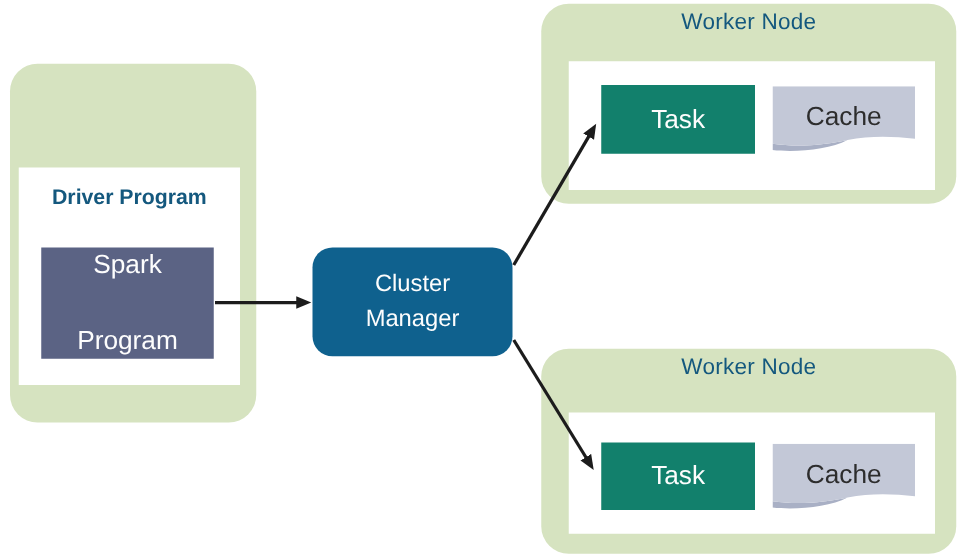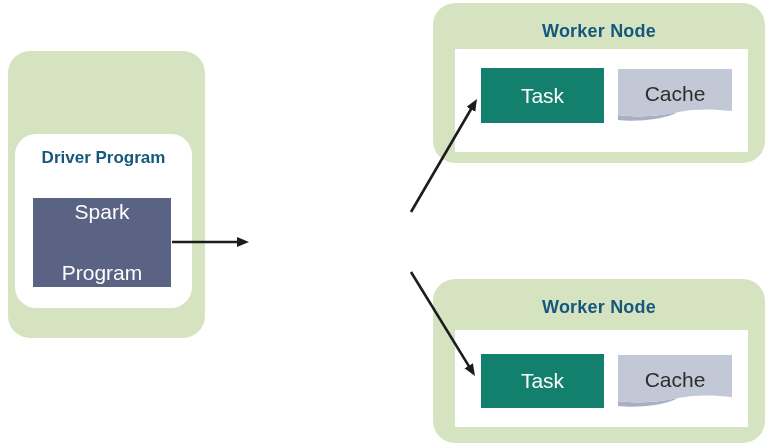--- a/index.html
+++ b/index.html
@@ -9,28 +9,27 @@
     --cache-text:#2d2d2d; --light-text:#fdfdfd; --arrow:#1c1c1c;
   }
   html,body{margin:0;padding:0;background:var(--canvas-bg);}
   .canvas{
     position:relative;width:768px;height:447px;overflow:hidden;
     background:var(--canvas-bg);
     font-family:"Liberation Sans",sans-serif;
   }
   .node{position:absolute;background:var(--node-fill);border-radius:22px;}
   .node-title{
-    margin-top:18px;text-align:center;font-weight:bold;font-size:18px;
+    margin-top:4px;text-align:center;font-weight:normal;font-size:18px;
     color:var(--title-text);letter-spacing:.2px;
   }
   .master{left:8px;top:51px;width:197px;height:287px;}
   .driver{
     position:absolute;left:7px;top:83px;width:177px;height:174px;
     background:var(--inner-fill);
-    border-radius:21px;
   }
   .driver-title{
     margin-top:14px;text-align:center;font-weight:bold;font-size:17px;
     color:var(--title-text);
   }
   .spark{
     position:absolute;left:18px;top:64px;width:138px;height:89px;
     background:var(--spark-fill);color:var(--light-text);
     display:flex;flex-direction:column;align-items:center;justify-content:space-between;
     font-size:21px;line-height:28px;
@@ -73,20 +72,24 @@
   <div class="node master">
     <div class="driver">
       <div class="driver-title">Driver Program</div>
       <div class="spark">
         <span>Spark</span>
         <span>Program</span>
       </div>
     </div>
   </div>
 
+  <div class="cluster">
+    <span>Cluster</span>
+    <span>Manager</span>
+  </div>
 
   <div class="node worker1">
     <div class="node-title">Worker Node</div>
     <div class="worker-inner">
       <div class="task">Task</div>
       <div class="cache">
         <svg viewBox="0 0 114 58">
           <path d="M0 46 C 20 49 42 47 60 43 C 45 51 18 53 0 51 Z" style="fill:var(--cache-fold)"></path>
           <path d="M0 0 H114 V42 C 96 40 78 39.5 60 43 C 42 47 20 49 0 46 Z" style="fill:var(--cache-fill)"></path>
         </svg>

